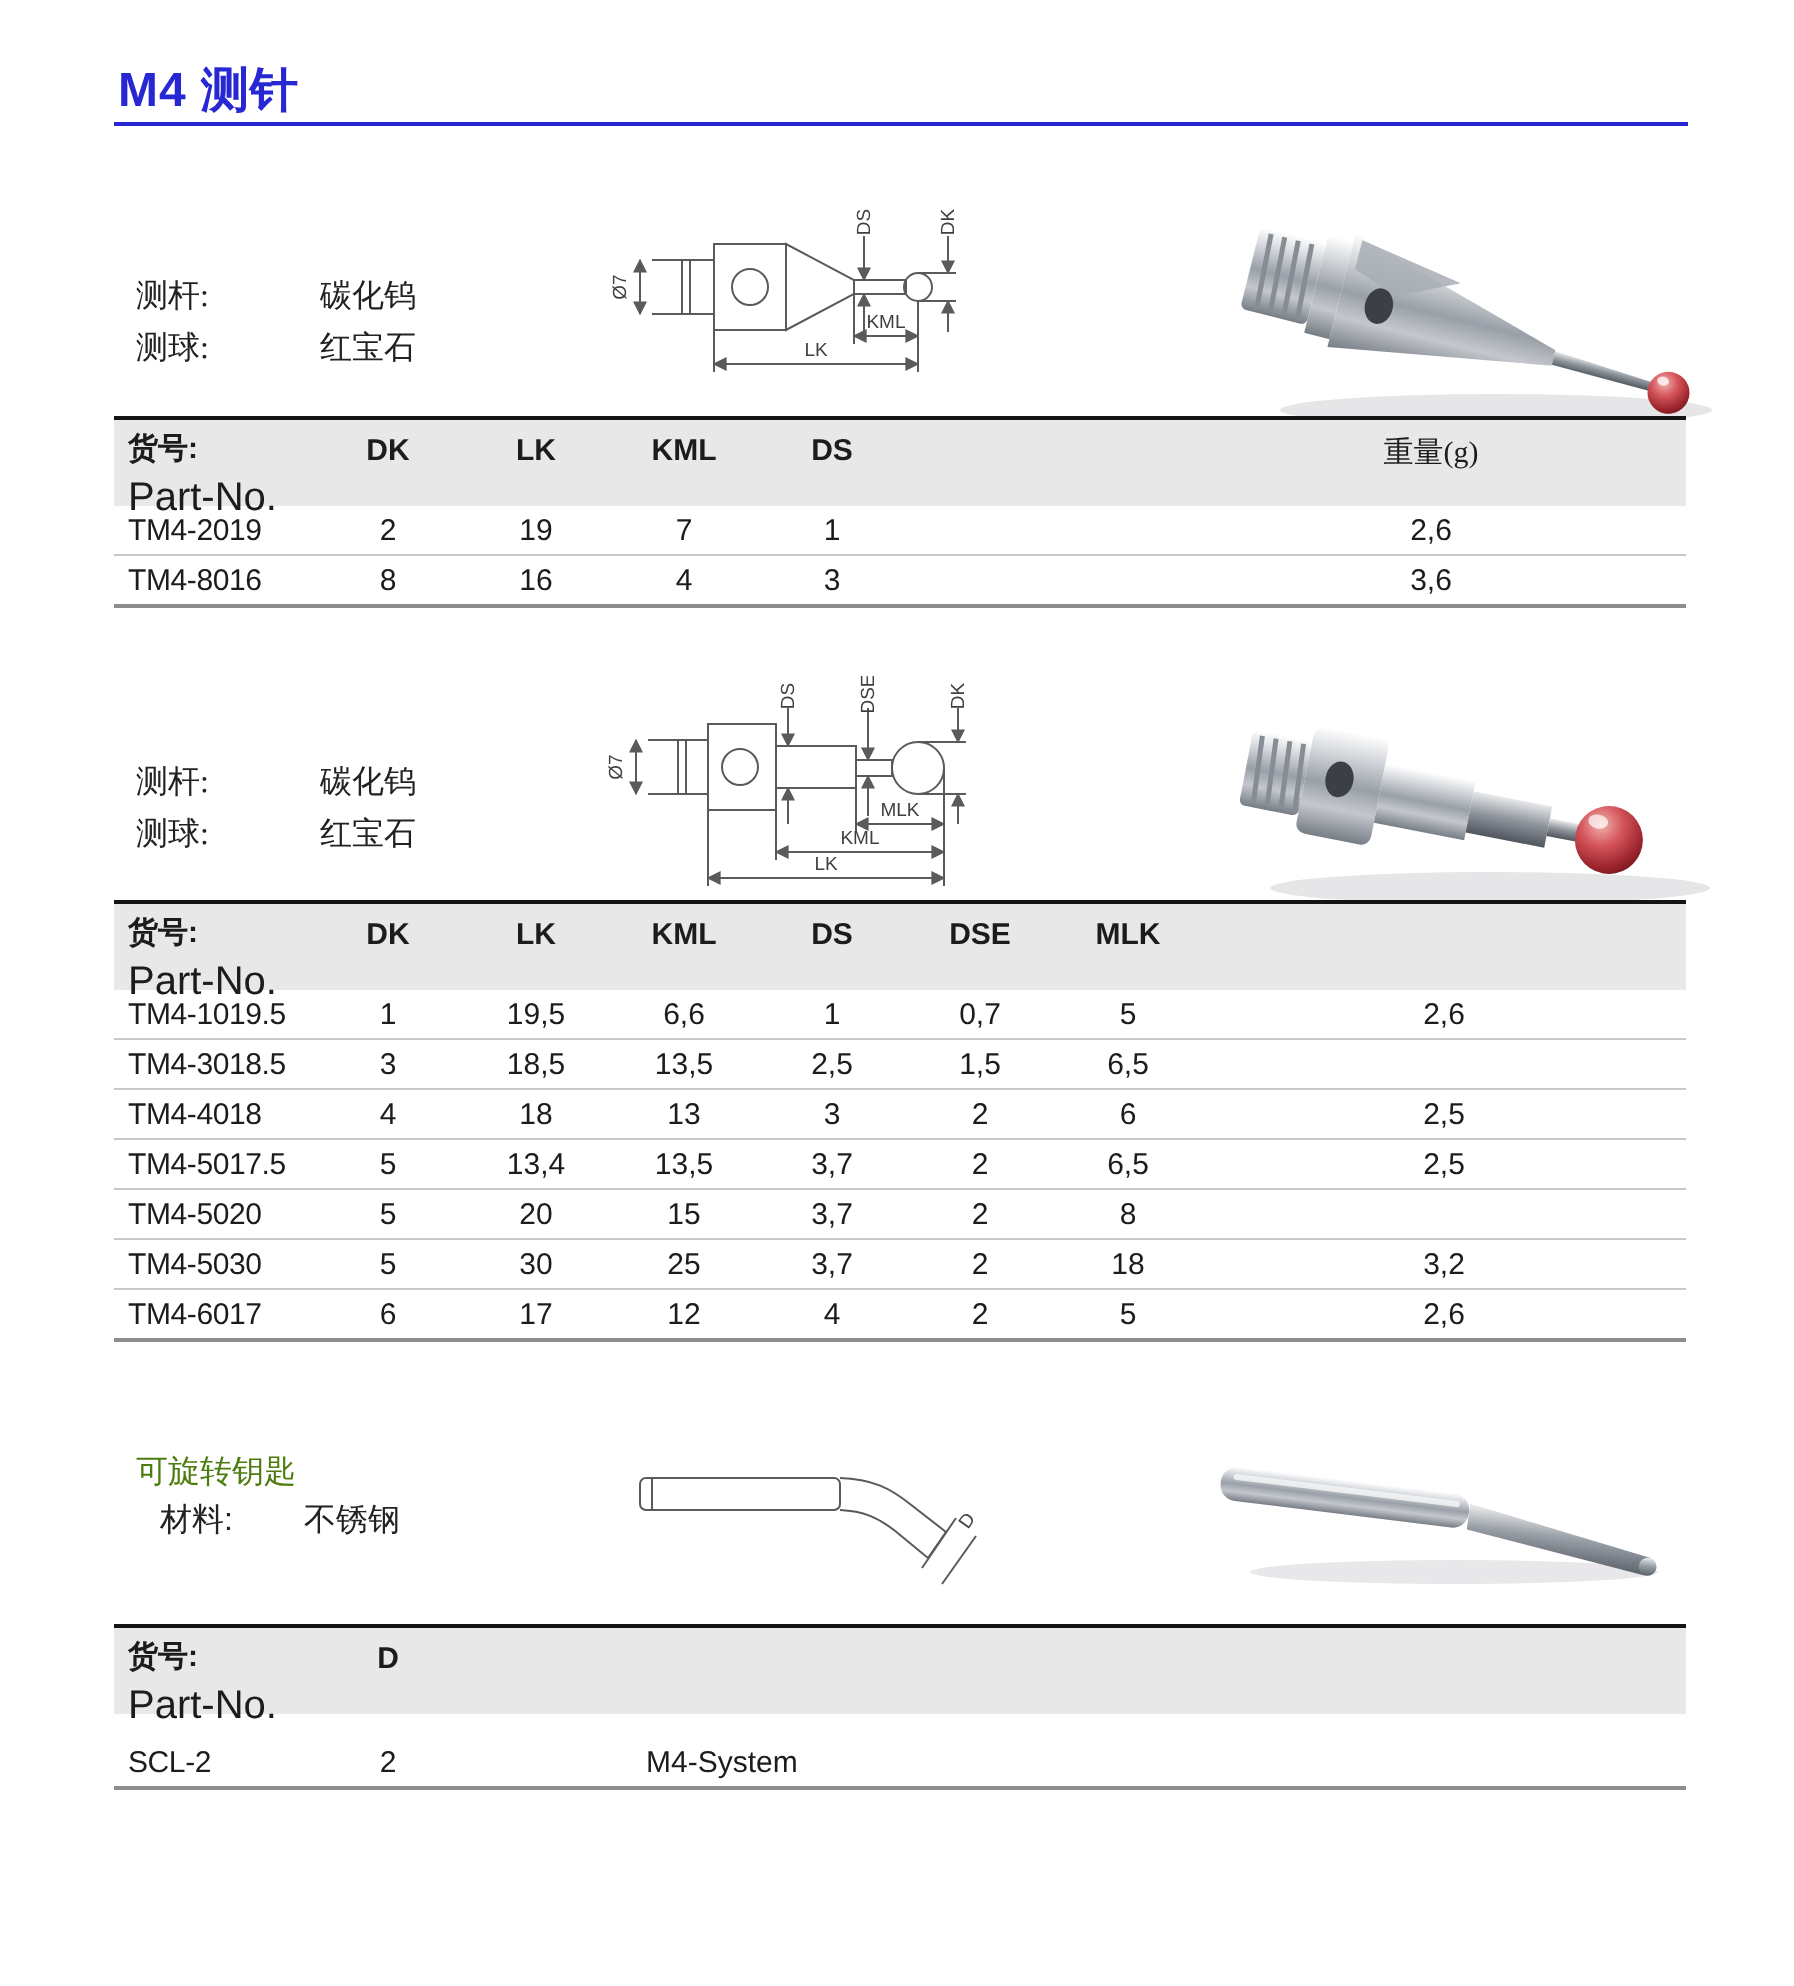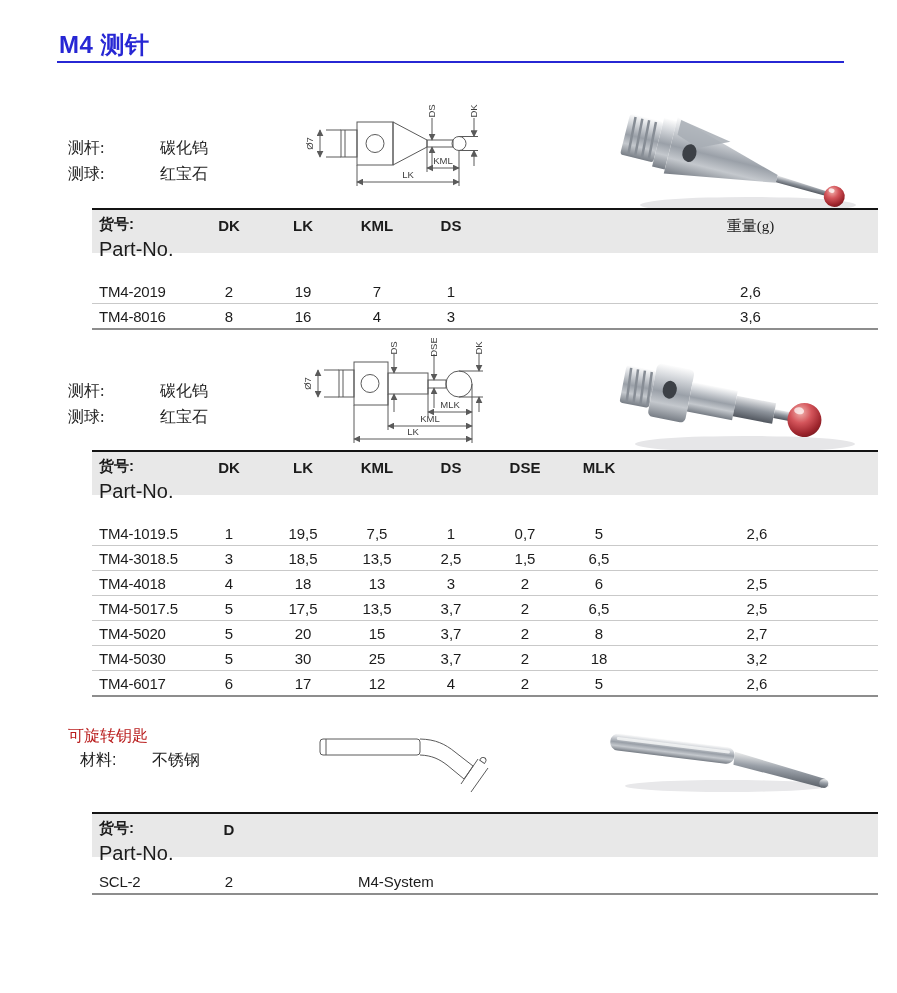--- a/index.html
+++ b/index.html
@@ -8,37 +8,37 @@
     font-family:"Liberation Sans","DejaVu Sans",sans-serif; color:#1c1c1c;
     --accent:#2727d4;
   }
   .title { position:absolute; left:59px; top:29px; font-size:24px; font-weight:600;
            color:var(--accent); letter-spacing:0.5px; }
   .title-rule { position:absolute; left:57px; top:61px; width:787px; height:2px; background:var(--accent); }
 
   .spec { position:absolute; font-size:16px; color:#222; }
   .spec .lab { display:inline-block; width:92px;font-family:Liberation Serif, serif; }
   .spec .lab3 { display:inline-block; width:72px; }
-  .sec-heading { position:absolute; font-size:16px; color:#b91c1c; }
-
-  .tbl { position:absolute; left:57px; width:786px;margin-left:35px; }
+  .sec-heading { position:absolute; font-size:16px; color:#4d7c0f; }
+
+  .tbl { position:absolute; left:57px; width:786px; }
   .thead { border-top:2px solid #141414; background:#e8e8e8; height:45px; box-sizing:border-box; }
   .hgrid { display:grid; height:100%; }
   .g1 { grid-template-columns:100px 74px 74px 74px 74px 1fr; }
   .g2 { grid-template-columns:100px 74px 74px 74px 74px 74px 74px 1fr; }
   .g3 { grid-template-columns:100px 74px 1fr; }
   .hpart { padding:5px 0 0 7px; }
   .hpart .l1 { font-weight:700; font-size:15px; }
   .hpart .l2 { font-size:20px; margin-top:4px; }
   .hcol { text-align:center; padding-top:7px; font-weight:700; font-size:15px; }
   .hweight { text-align:center; padding-top:7px; font-size:15px;
              font-family:"Liberation Serif","DejaVu Serif",serif; }
   .g1 .hweight, .g1 .wcell { padding-left:135px; }
 
-  .tbody { padding-top:26px; }
+  .tbody { padding-top:0; }
   .row { display:grid; height:24px; align-items:center; border-bottom:1px solid #c9c9c9; font-size:15px; }
   .row:last-child { border-bottom:2px solid #8d8d8d; }
   .cpart { padding-left:7px; letter-spacing:-0.2px; }
   .cval { text-align:center; }
   .wcell { text-align:center; }
   .cnote { padding-left:92px; }
 
   .drawing, .photo { position:absolute; }
   svg text { font-family:"Liberation Sans","DejaVu Sans",sans-serif; font-size:9.5px;
              fill:#3f3f3f; stroke:none; }
@@ -274,21 +274,21 @@
         <div class="hcol">DS</div>
         <div class="hcol">DSE</div>
         <div class="hcol">MLK</div>
       </div>
     </div>
     <div class="tbody">
       <div class="row g2">
         <div class="cpart">TM4-1019.5</div>
         <div class="cval">1</div>
         <div class="cval">19,5</div>
-        <div class="cval">7,5</div>
+        <div class="cval">6,6</div>
         <div class="cval">1</div>
         <div class="cval">0,7</div>
         <div class="cval">5</div>
         <div class="wcell">2,6</div>
       </div>
       <div class="row g2">
         <div class="cpart">TM4-3018.5</div>
         <div class="cval">3</div>
         <div class="cval">18,5</div>
         <div class="cval">13,5</div>
@@ -302,36 +302,35 @@
         <div class="cval">18</div>
         <div class="cval">13</div>
         <div class="cval">3</div>
         <div class="cval">2</div>
         <div class="cval">6</div>
         <div class="wcell">2,5</div>
       </div>
       <div class="row g2">
         <div class="cpart">TM4-5017.5</div>
         <div class="cval">5</div>
-        <div class="cval">17,5</div>
+        <div class="cval">13,4</div>
         <div class="cval">13,5</div>
         <div class="cval">3,7</div>
         <div class="cval">2</div>
         <div class="cval">6,5</div>
         <div class="wcell">2,5</div>
       </div>
       <div class="row g2">
         <div class="cpart">TM4-5020</div>
         <div class="cval">5</div>
         <div class="cval">20</div>
         <div class="cval">15</div>
         <div class="cval">3,7</div>
         <div class="cval">2</div>
         <div class="cval">8</div>
-        <div class="wcell">2,7</div>
       </div>
       <div class="row g2">
         <div class="cpart">TM4-5030</div>
         <div class="cval">5</div>
         <div class="cval">30</div>
         <div class="cval">25</div>
         <div class="cval">3,7</div>
         <div class="cval">2</div>
         <div class="cval">18</div>
         <div class="wcell">3,2</div>

